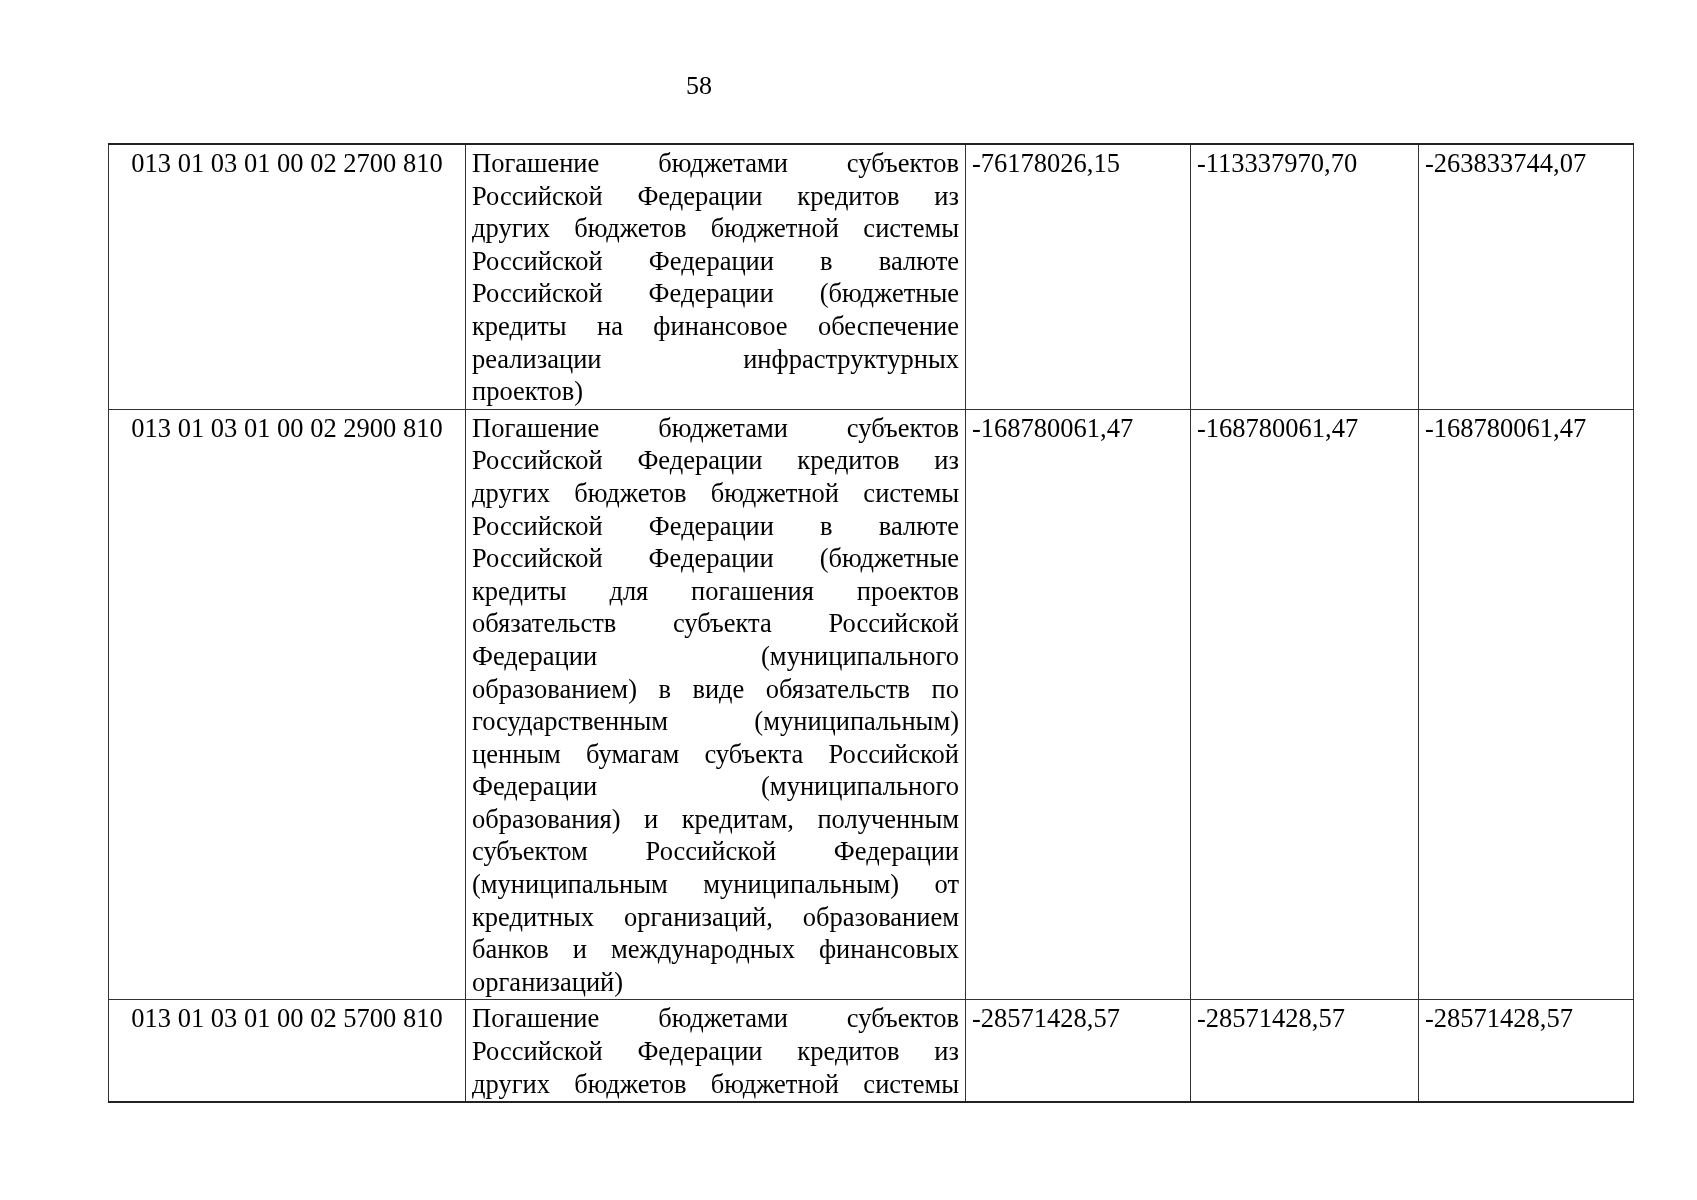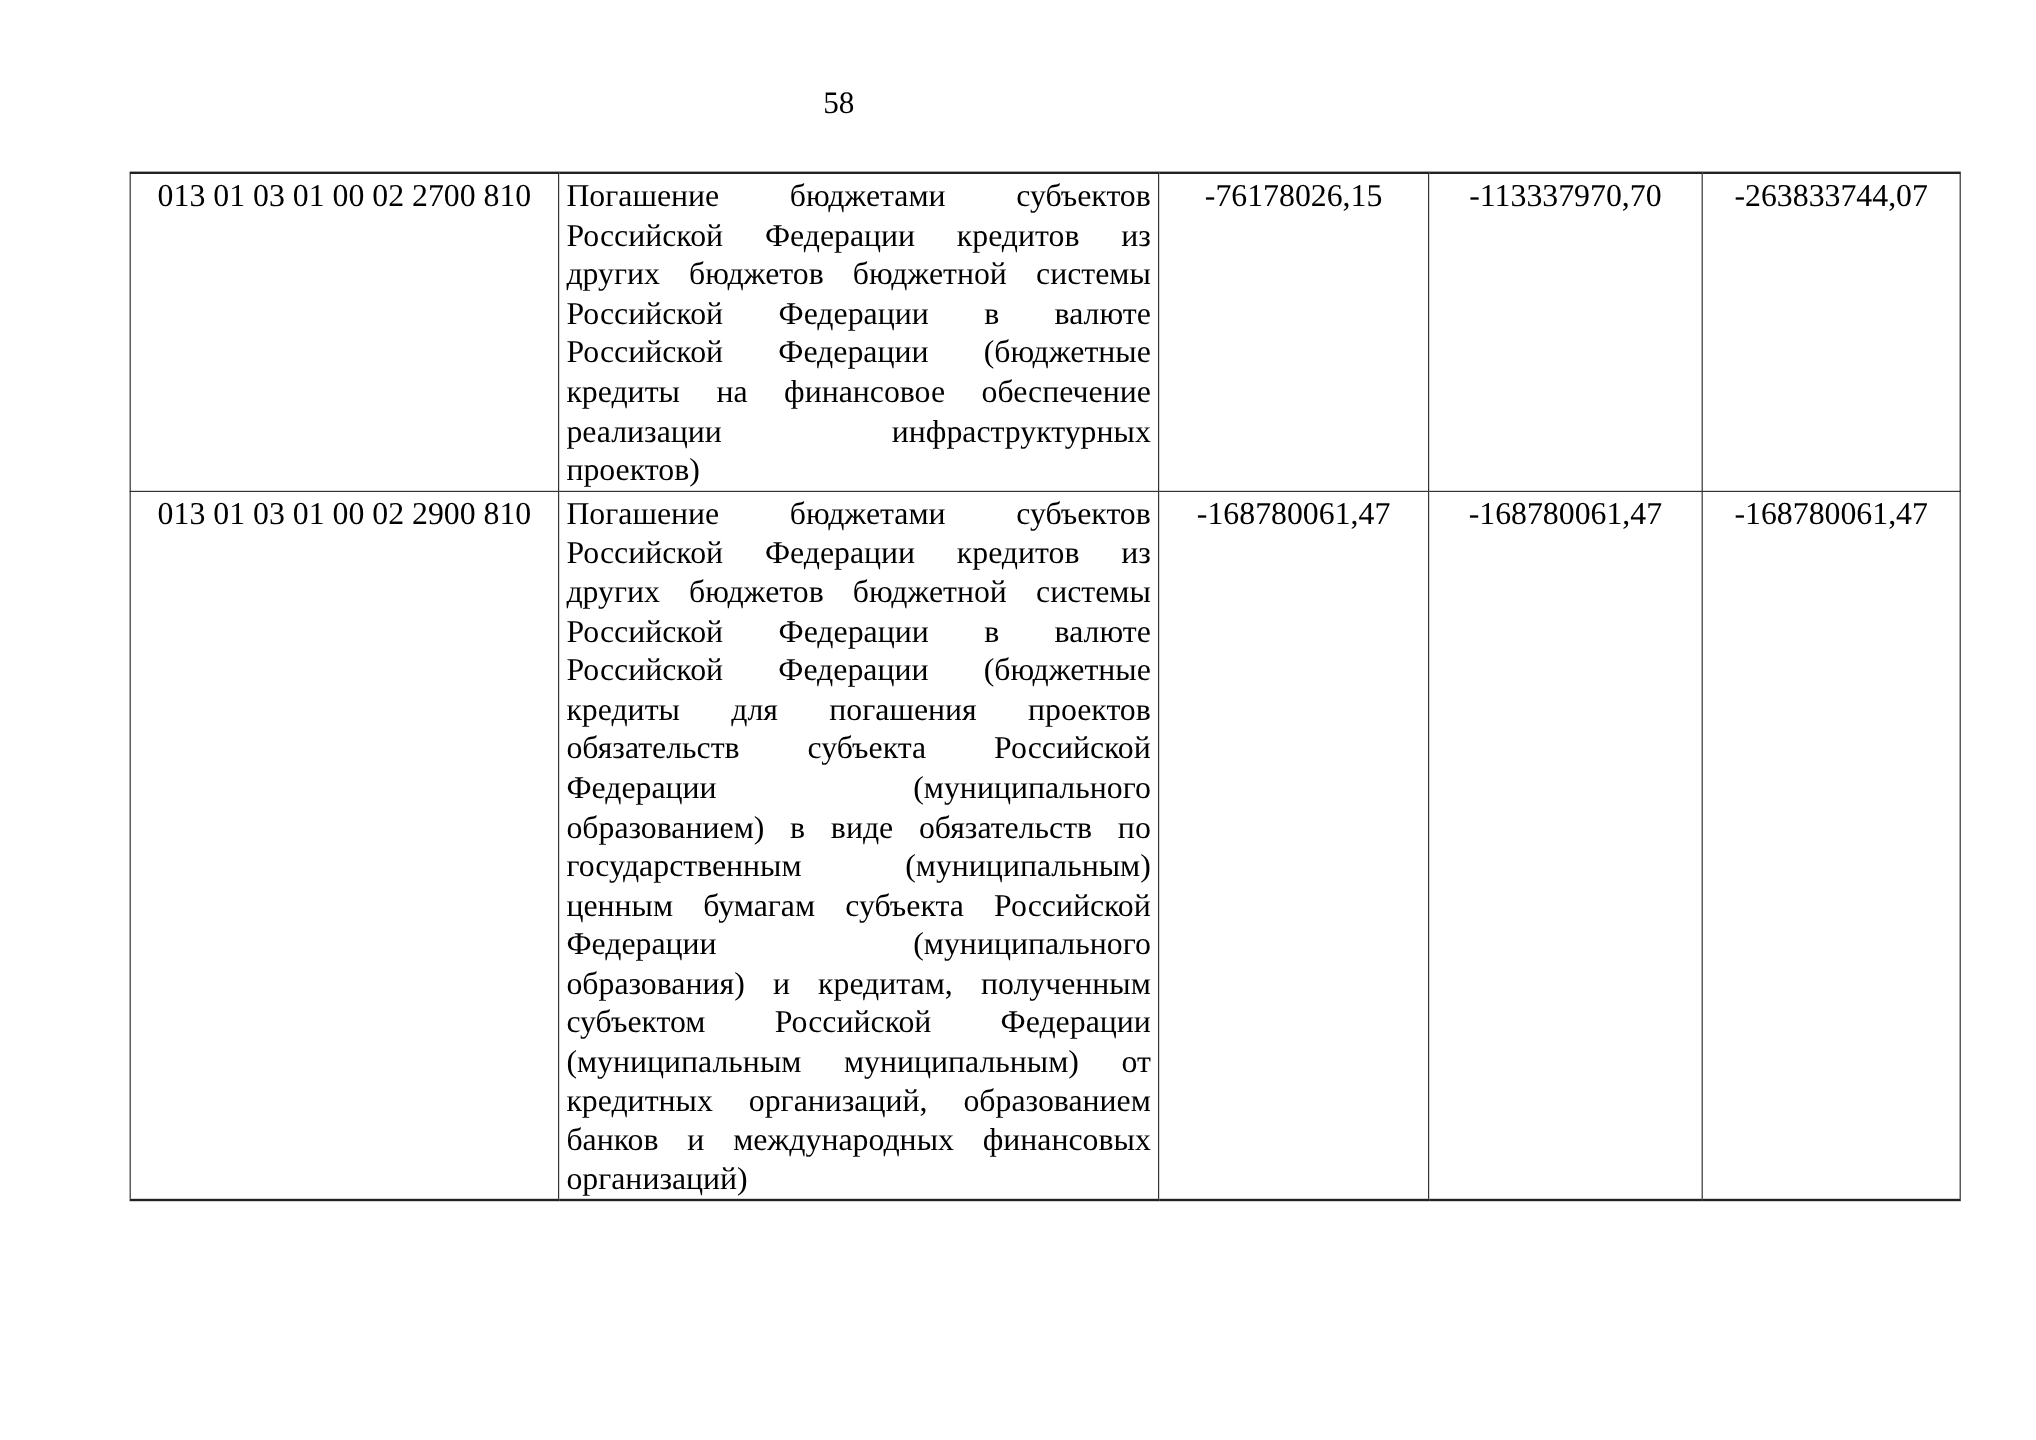--- a/index.html
+++ b/index.html
@@ -56,21 +56,21 @@
       display: block;
       text-align: justify;
       text-align-last: justify;
       white-space: nowrap;
     }
     td.desc .line.last {
       text-align-last: left;
       font-family: Liberation Serif, serif;
     }
     td.num {
-      text-align: center;
+      text-align: left;
       white-space: nowrap;
     }
     col.c-code { width: 357px; }
     col.c-desc { width: 500px; }
     col.c-v1 { width: 225px; }
     col.c-v2 { width: 228px; }
     col.c-v3 { width: 215px; }
   </style>
 </head>
 <body>
@@ -121,14 +121,25 @@
         <span class="line">субъектом Российской Федерации</span>
         <span class="line">(муниципальным муниципальным) от</span>
         <span class="line">кредитных организаций, образованием</span>
         <span class="line">банков и международных финансовых</span>
         <span class="line last">организаций)</span>
       </td>
       <td class="num">-168780061,47</td>
       <td class="num">-168780061,47</td>
       <td class="num">-168780061,47</td>
     </tr>
+    <tr>
+      <td class="code">013 01 03 01 00 02 5700 810</td>
+      <td class="desc">
+        <span class="line">Погашение бюджетами субъектов</span>
+        <span class="line">Российской Федерации кредитов из</span>
+        <span class="line">других бюджетов бюджетной системы</span>
+      </td>
+      <td class="num">-28571428,57</td>
+      <td class="num">-28571428,57</td>
+      <td class="num">-28571428,57</td>
+    </tr>
   </tbody>
 </table>
 
 </body></html>

